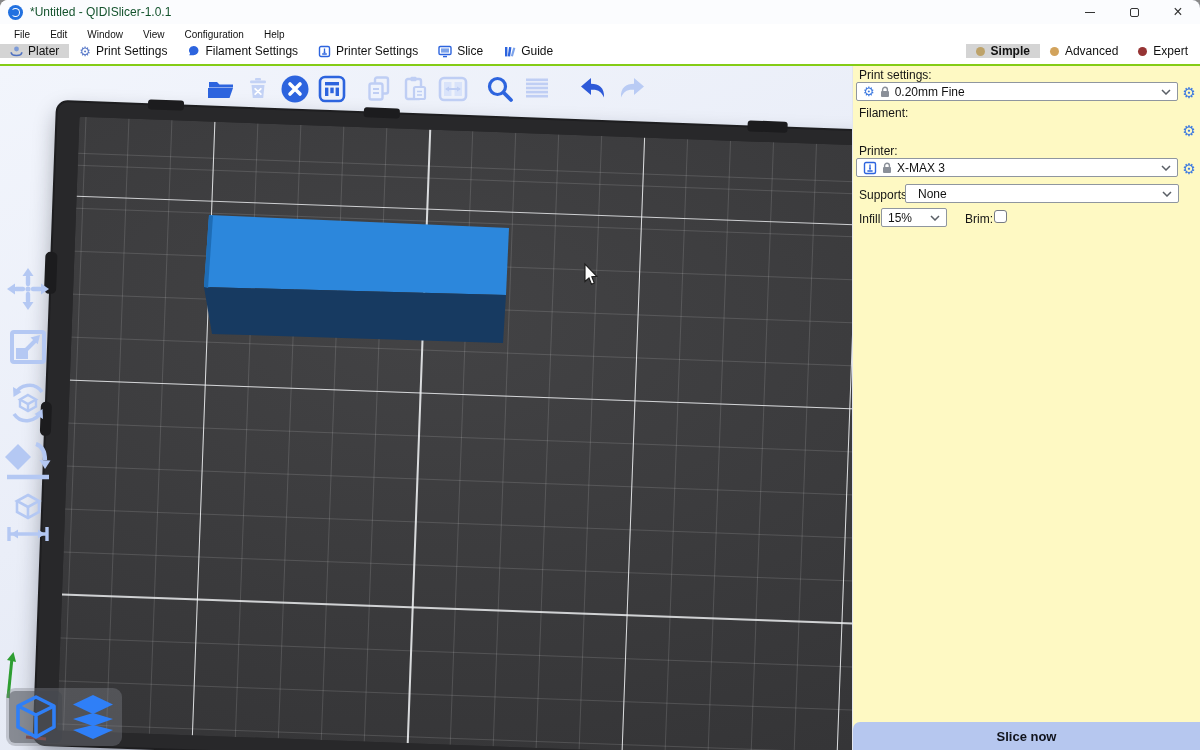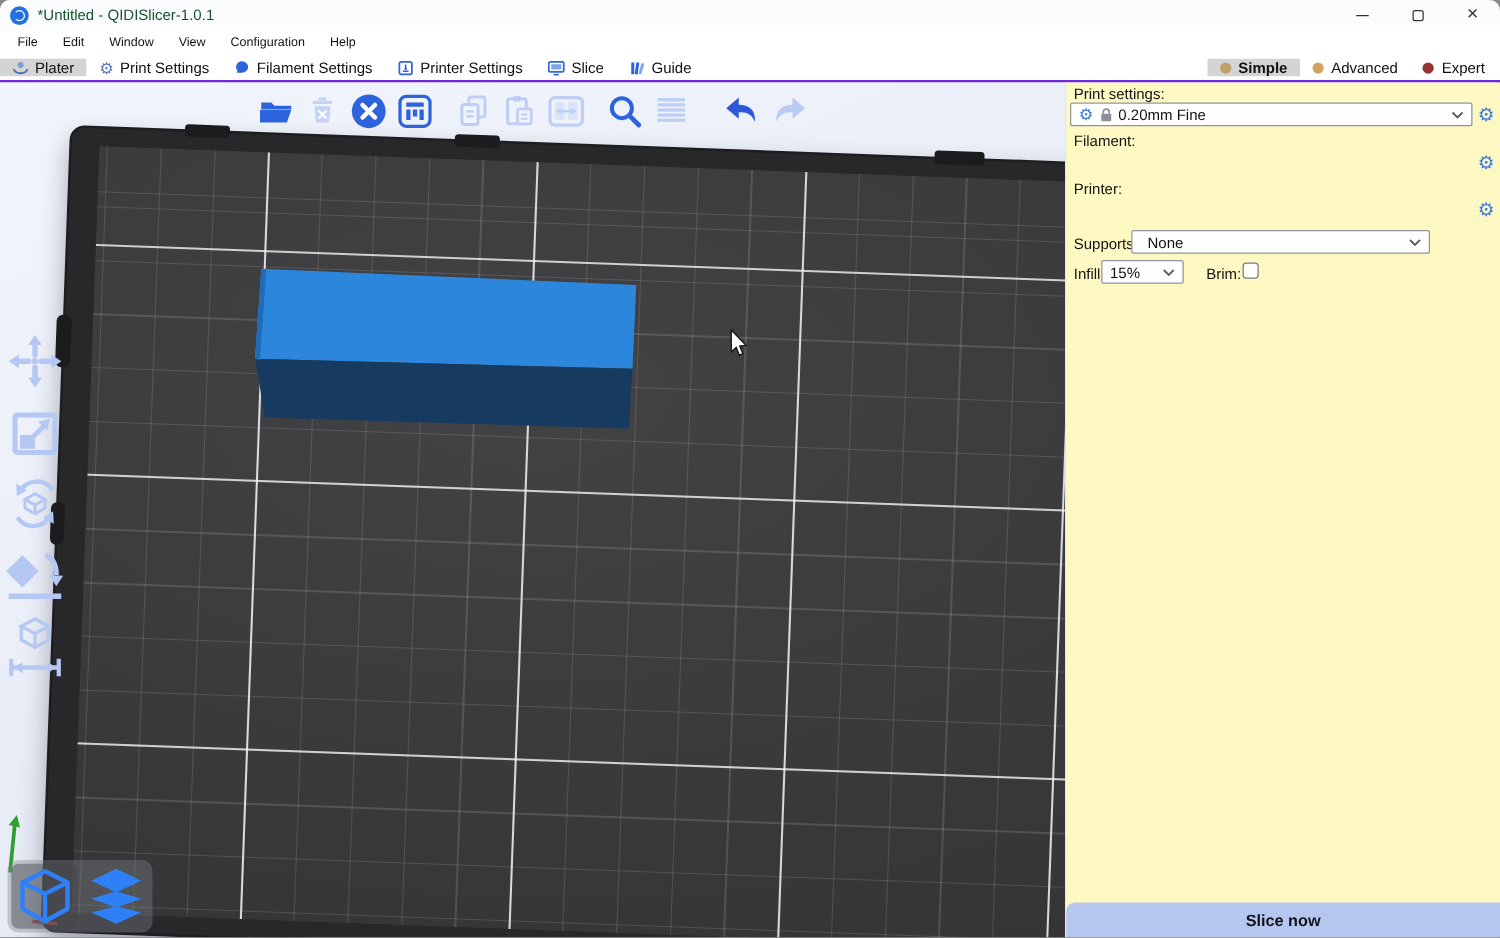--- a/index.html
+++ b/index.html
@@ -19,21 +19,21 @@
   .win-btn { width:44px; height:100%; display:flex; align-items:center; justify-content:center; color:#333; }
   .glyph-min { width:10px; height:0; border-top:1.4px solid #333; display:block; }
   .glyph-max { width:9px; height:9px; border:1.3px solid #333; border-radius:2px; display:block; }
   .glyph-close { font-size:16px; line-height:1; color:#333; }
 
   
   .menubar { height:20px; background:#fff; display:flex; align-items:center; padding-left:4px; }
   .menu-item { font-size:10px; color:#111; padding:2px 10px; cursor:default; }
 
   
-  .tabbar { height:22px; background:#fff; display:flex; align-items:center; border-bottom:2px solid #6d28d9; font-size:12px; }
+  .tabbar { height:22px; background:#fff; display:flex; align-items:flex-start; border-bottom:2px solid #84cc16; font-size:12px; }
   .tab { display:flex; align-items:center; gap:5px; padding:0 10px; color:#111; }
   .tab.active { background:#d4d4d4; }
   .tab svg, .tab .tab-glyph { flex:0 0 auto; }
   .tab-glyph { font-size:13px; line-height:1; color:#5b7bc9; }
   .modes { margin-left:auto; display:flex; align-items:stretch; padding-right:2px; }
   .mode { display:flex; align-items:center; gap:6px; padding:0 10px; color:#111; }
   .mode.active { background:#d4d4d4; font-weight:bold; }
   .dot { width:9px; height:9px; border-radius:50%; }
   .dot-simple { background:#bda269; }
   .dot-advanced { background:#d2a35c; }
@@ -397,24 +397,39 @@
         <svg class="chev" width="10" height="6" viewBox="0 0 10 6">
           <polyline points="1,1 5,5 9,1" fill="none" stroke="#5a5f66" stroke-width="1.5"></polyline>
         </svg>
       </div>
       <span class="gear-glyph gear-ext" style="top:19px">⚙</span>
 
       <span class="p-label" style="top:40px">Filament:</span>
       <span class="gear-glyph gear-ext" style="top:57px">⚙</span>
 
       <span class="p-label" style="top:78px">Printer:</span>
+      <div class="combo" style="left:3px; top:92px; width:322px;">
+        <svg width="14" height="14" viewBox="0 0 14 14">
+          <rect x="1.5" y="1.5" width="11" height="11" rx="1.5" fill="none" stroke="#2d64de" stroke-width="1.4"></rect>
+          <path d="M7 3.6v3.4M4.4 10h5.2" stroke="#2d64de" stroke-width="1.3"></path>
+          <circle cx="7" cy="7.8" r="1" fill="#2d64de"></circle>
+        </svg>
+        <svg width="10" height="12" viewBox="0 0 10 12">
+          <path d="M2.6 5V3.6a2.4 2.4 0 0 1 4.8 0V5" fill="none" stroke="#8a8f98" stroke-width="1.4"></path>
+          <rect x="1" y="5" width="8" height="6" rx="1" fill="#8a8f98"></rect>
+        </svg>
+        <span class="cvalue">X-MAX 3</span>
+        <svg class="chev" width="10" height="6" viewBox="0 0 10 6">
+          <polyline points="1,1 5,5 9,1" fill="none" stroke="#5a5f66" stroke-width="1.5"></polyline>
+        </svg>
+      </div>
       <span class="gear-glyph gear-ext" style="top:95px">⚙</span>
 
       <span class="p-label" style="top:122px">Supports:</span>
-      <div class="combo" style="left:52px; top:118px; width:239px; padding-left:12px;">
+      <div class="combo" style="left:52px; top:118px; width:274px; padding-left:12px;">
         <span class="cvalue">None</span>
         <svg class="chev" width="10" height="6" viewBox="0 0 10 6">
           <polyline points="1,1 5,5 9,1" fill="none" stroke="#5a5f66" stroke-width="1.5"></polyline>
         </svg>
       </div>
 
       <span class="p-label" style="top:146px">Infill:</span>
       <div class="combo" style="left:28px; top:142px; width:66px;">
         <span class="cvalue">15%</span>
         <svg class="chev" width="10" height="6" viewBox="0 0 10 6">

